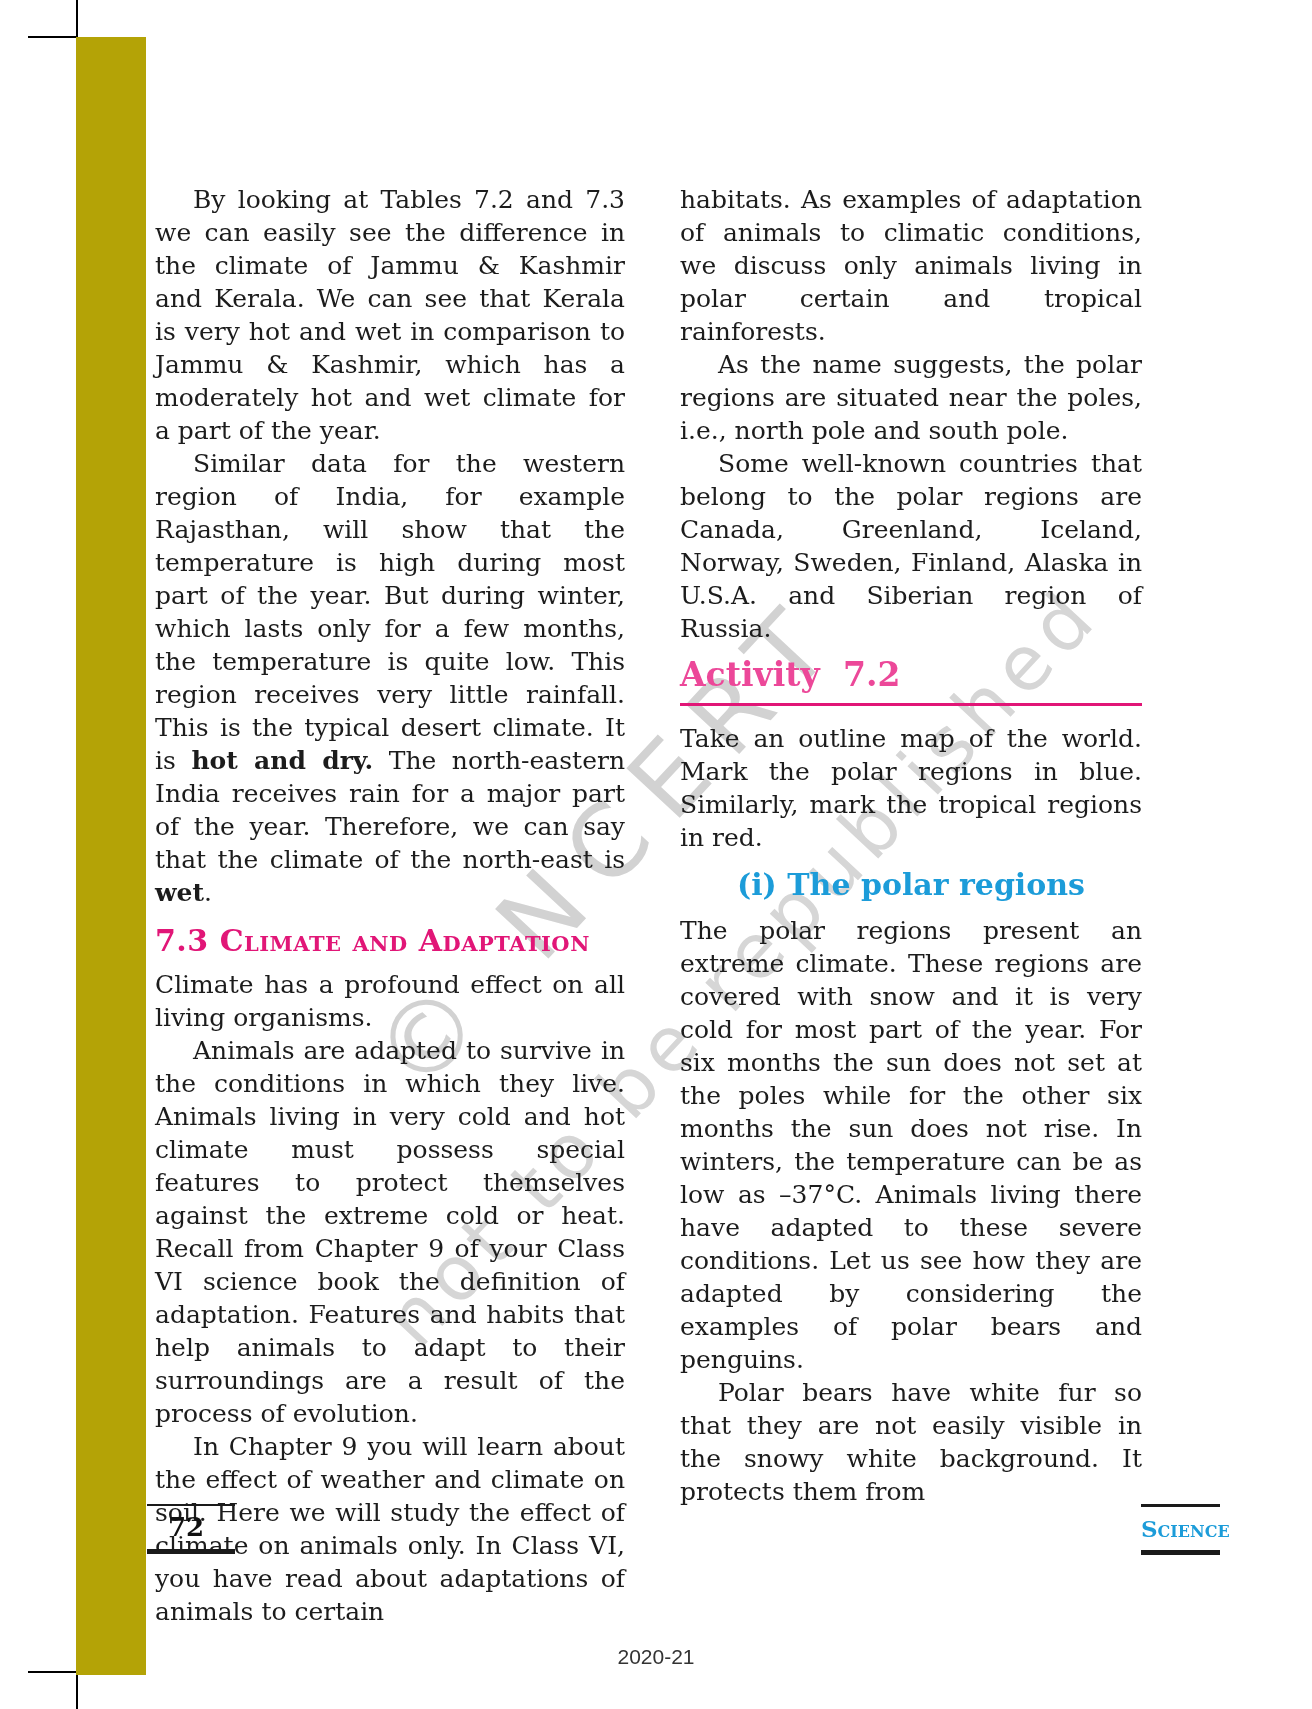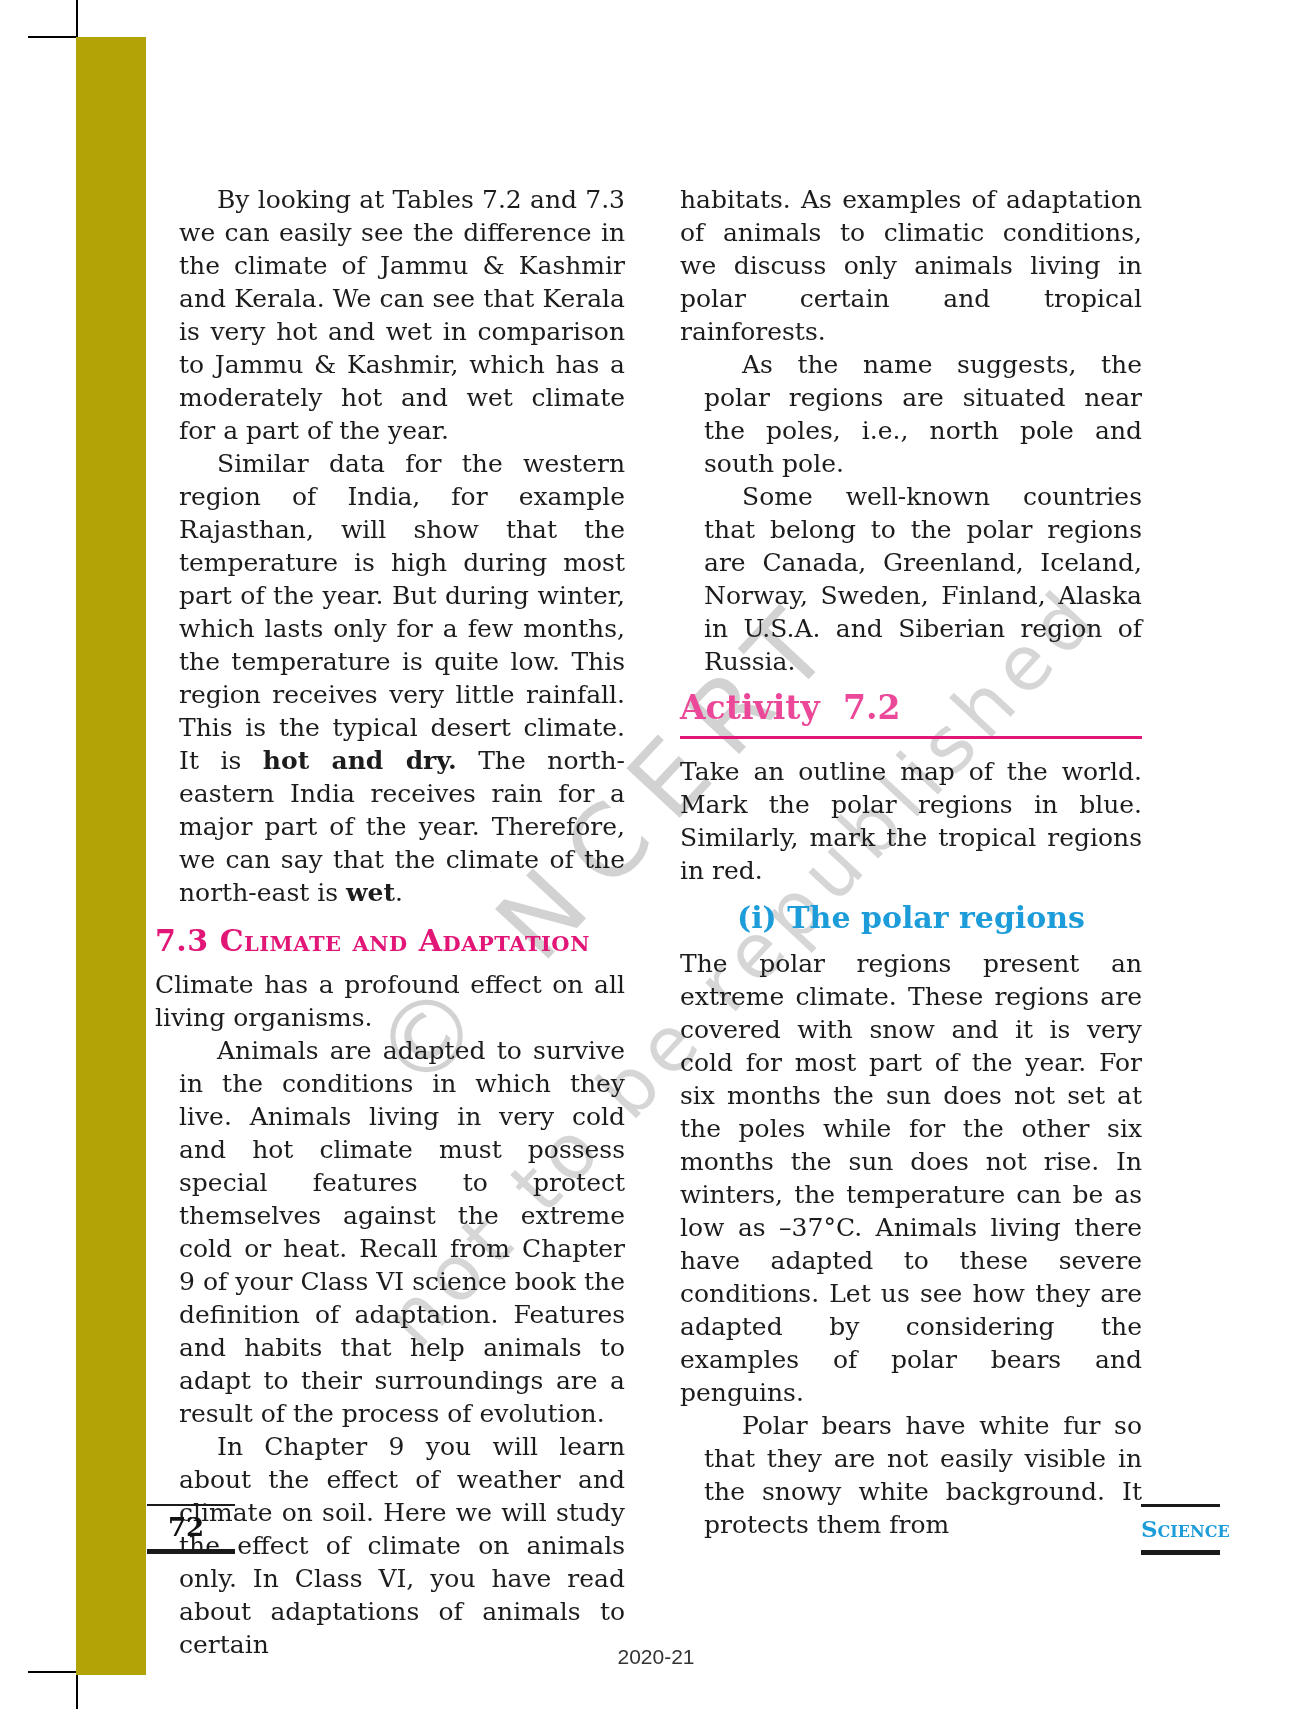--- a/index.html
+++ b/index.html
@@ -39,21 +39,21 @@
   
   .col{
     position:absolute;top:183px;z-index:1;
     font-size:25px;line-height:33px;
     text-align:justify;
     hyphens:none;
   }
   .col-left{left:155px;width:470px;}
   .col-right{left:680px;width:462px;}
   p{margin:0;}
-  p.indent{text-indent:38px;margin-left:24px;}
+  p.indent{text-indent:38px;}
   b{font-weight:bold;}
   .section-heading{
     font-size:30px;line-height:36px;
     font-weight:bold;
     font-variant:small-caps;
     color:var(--pink);
     margin:14px 0 9px 0;
     text-align:left;
     letter-spacing:0.5px;
   }

